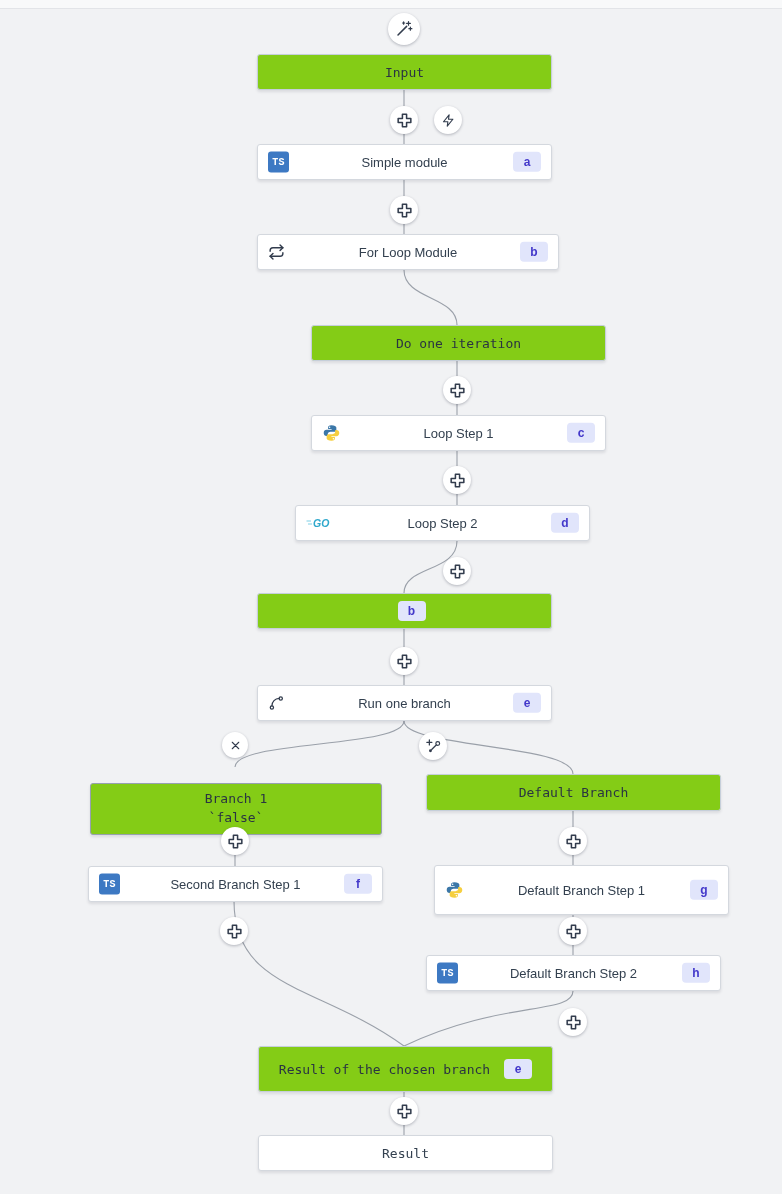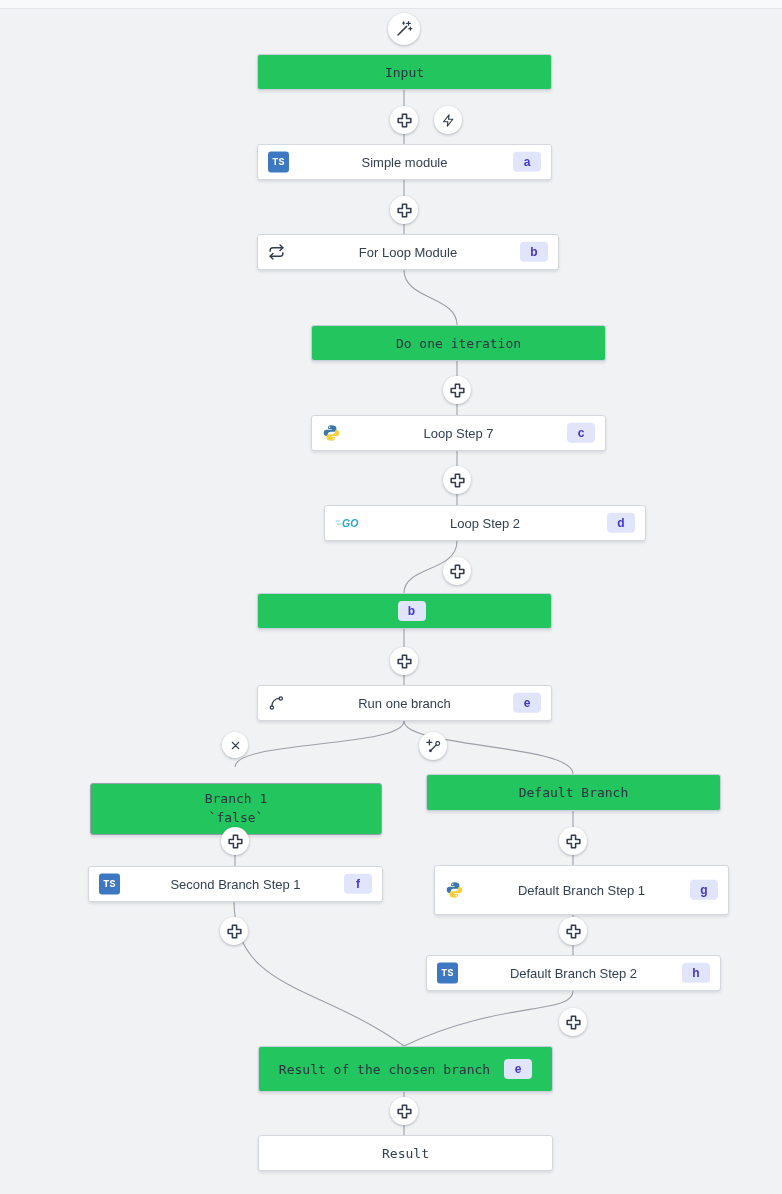--- a/index.html
+++ b/index.html
@@ -6,21 +6,21 @@
   .canvas{position:relative;width:782px;height:1194px;background:#f1f2f4;overflow:hidden;}
   .topbar{position:absolute;top:0;left:0;width:100%;height:8px;background:#f8f9fa;border-bottom:1px solid #e2e4e8;}
   .wires{position:absolute;left:0;top:0;pointer-events:none;}
   .wires path{stroke:#9aa0a9;stroke-width:1.1;fill:none;}
 
   .node{position:absolute;box-sizing:border-box;background:#ffffff;border:1px solid #d4d8de;
         border-radius:3px;box-shadow:0 2px 3px rgba(15,23,42,.10);
         display:flex;align-items:center;justify-content:center;
         font-size:13px;color:#33404f;cursor:pointer;}
   .node .label{white-space:nowrap;}
-  .node.blue{background:#22c55e;border-color:#c6cfda;color:#2a3442;
+  .node.blue{background:#84cc16;border-color:#c6cfda;color:#2a3442;
         font-family:"DejaVu Sans Mono","Liberation Mono",monospace;font-size:13px;}
   .node.selected{border-color:#97a1ae;margin-top:16px;}
   .node.mono{font-family:"DejaVu Sans Mono","Liberation Mono",monospace;}
   .node .side-icon{position:absolute;left:10px;top:50%;transform:translateY(-50%);display:flex;align-items:center;}
   .badge{position:absolute;right:10px;top:50%;transform:translateY(-50%);
          background:#e1e5fb;color:#4338ca;font-weight:700;font-size:12px;
          font-family:"Liberation Sans",sans-serif;border-radius:4px;padding:3px 0;
          width:28px;text-align:center;line-height:1.2;}
   .badge.inline{position:static;transform:none;margin-left:14px;}
   .two-line{flex-direction:column;line-height:1.45;}
@@ -122,31 +122,31 @@
 
   <div class="node" style="left:311px;top:415px;width:295px;height:36px">
     <span class="side-icon">
       <svg width="19" height="19" viewBox="0 0 20 20">
         <path fill="#3b77a8" d="M10 1.8c-3 0-3.6 1.3-3.6 2.4v1.6h3.7v.9H4.7C3.1 6.7 1.8 7.8 1.8 10s1.3 3.2 2.9 3.2h1.4v-2c0-1.4 1.3-2.4 2.8-2.4h4.2c1.2 0 2-.9 2-2V4.2c0-1.2-2-2.4-5.1-2.4z"></path>
         <path fill="#f6cf3f" d="M10 18.2c3 0 3.6-1.3 3.6-2.4v-1.6H9.9v-.9h5.4c1.6 0 2.9-1.1 2.9-3.3s-1.3-3.2-2.9-3.2h-1.4v2c0 1.4-1.3 2.4-2.8 2.4H6.9c-1.2 0-2 .9-2 2v2.6c0 1.2 2 2.4 5.1 2.4z"></path>
         <circle cx="8" cy="4" r=".8" fill="#ffffff"></circle>
         <circle cx="12" cy="16" r=".8" fill="#ffffff"></circle>
       </svg>
     </span>
-    <span class="label">Loop Step 7</span>
+    <span class="label">Loop Step 1</span>
     <span class="badge">c</span>
   </div>
 
   <div class="circ" style="left:443px;top:466px;width:28px;height:28px">
     <svg width="19" height="19" viewBox="0 0 21 21">
       <path d="M8.2 3.5h4.6v4.7h4.7v4.6h-4.7v4.7H8.2v-4.7H3.5V8.2h4.7V3.5z" fill="#ffffff" class="icon-stroke" stroke-width="1.7"></path>
     </svg>
   </div>
 
-  <div class="node" style="left:324px;top:505px;width:322px;height:36px">
+  <div class="node" style="left:295px;top:505px;width:295px;height:36px">
     <span class="side-icon">
       <svg width="26" height="13" viewBox="0 0 26 13">
         <line x1="0.5" y1="4.5" x2="5" y2="4.5" stroke="#7fd0e6" stroke-width="1.2"></line>
         <line x1="2" y1="7.5" x2="6" y2="7.5" stroke="#7fd0e6" stroke-width="1.2"></line>
         <text x="7" y="10.5" font-family="Liberation Sans, sans-serif" font-weight="bold" font-style="italic" font-size="10.5" fill="#2fa8cc">GO</text>
       </svg>
     </span>
     <span class="label">Loop Step 2</span>
     <span class="badge">d</span>
   </div>

